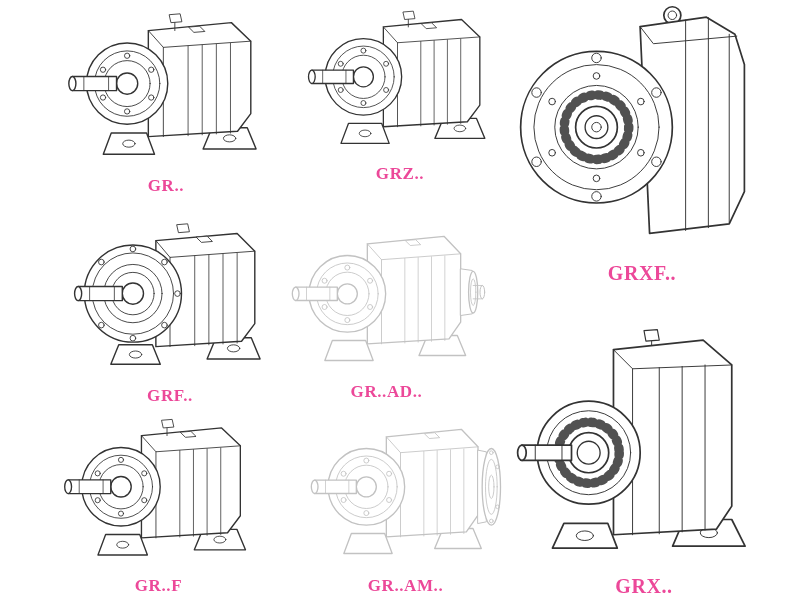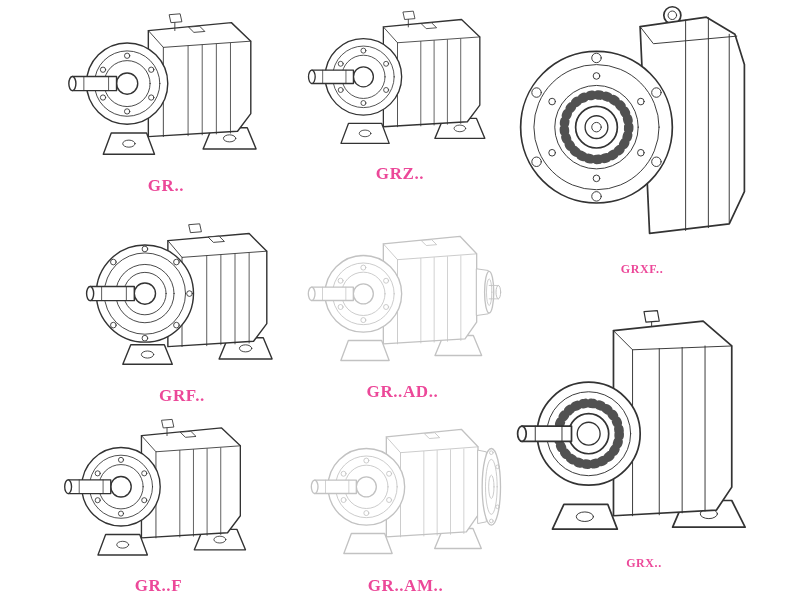--- a/index.html
+++ b/index.html
@@ -19,21 +19,21 @@
   }
   .fig svg{display:block}
   .caption{
     font-weight:bold;
     font-size:17px;
     color:#ec4899;
     letter-spacing:.6px;
     margin-top:4px;
     white-space:nowrap;
   }
-  .caption-lg{font-size:12px}
+  .caption-lg{font-size:20px}
   .solid{color:#333333}
   .faint{color:#c2c2c2}
   #defs{position:absolute;width:0;height:0;overflow:hidden}
 </style>
 </head>
 <body>
 
 <svg id="defs" aria-hidden="true">
   <defs>
 
@@ -230,35 +230,35 @@
     <figcaption class="caption">GRZ..</figcaption>
   </figure>
 
   <figure class="fig solid" style="left:498px;top:2px">
     <svg width="288" height="256" viewBox="0 0 300 270">
         <use href="#sym-grxf"></use>
       </svg>
     <figcaption class="caption caption-lg">GRXF..</figcaption>
   </figure>
 
-  <figure class="fig solid" style="left:76px;top:214px">
+  <figure class="fig solid" style="left:64px;top:214px">
     <svg width="212" height="168" viewBox="0 0 240 190">
         <use href="#sym-flange"></use>
       </svg>
     <figcaption class="caption">GRF..</figcaption>
   </figure>
 
-  <figure class="fig faint" style="left:300px;top:218px">
+  <figure class="fig faint" style="left:284px;top:218px">
     <svg width="205" height="160" viewBox="0 0 246 190">
         <use href="#sym-adapter"></use>
       </svg>
     <figcaption class="caption">GR..AD..</figcaption>
   </figure>
 
-  <figure class="fig solid" style="left:500px;top:304px">
+  <figure class="fig solid" style="left:500px;top:323px">
     <svg width="288" height="248" viewBox="0 0 300 260">
         <use href="#sym-grx"></use>
       </svg>
     <figcaption class="caption caption-lg">GRX..</figcaption>
   </figure>
 
   <figure class="fig solid" style="left:56px;top:410px">
     <svg width="205" height="162" viewBox="0 0 240 190">
         <use href="#sym-foot"></use>
       </svg>

